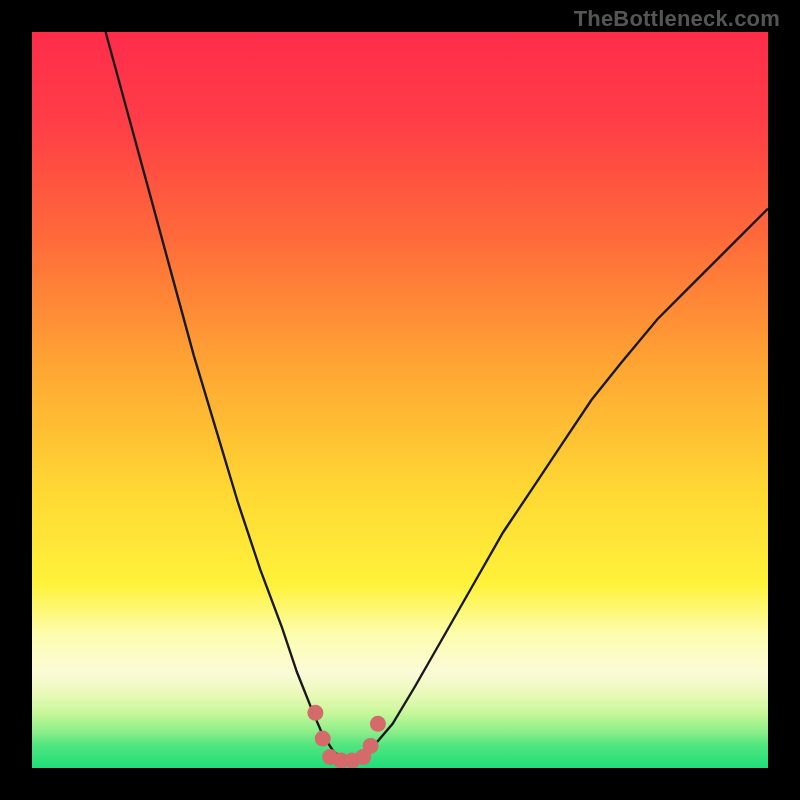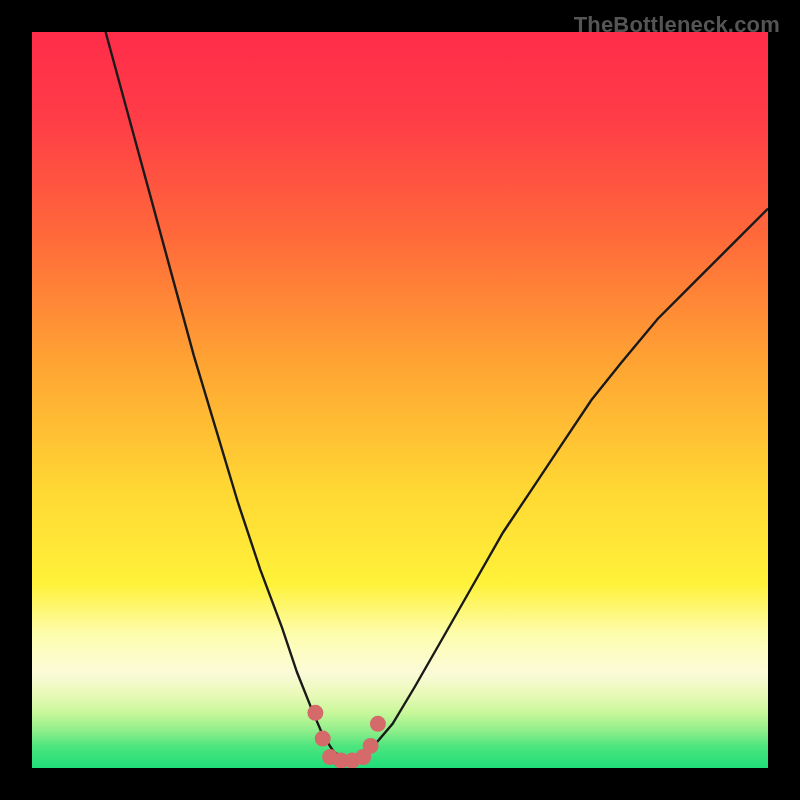--- a/index.html
+++ b/index.html
@@ -22,21 +22,21 @@
   .plot {
     position: absolute;
     top: 32px;
     left: 32px;
     width: 736px;
     height: 736px;
     overflow: hidden;
   }
   .watermark {
     position: absolute;
-    top: 12px;
+    top: 6px;
     right: 20px;
     color: #555;
     font-size: 22px;
     font-weight: 600;
     letter-spacing: 0.2px;
   }
 </style>
 </head>
 <body>
 

